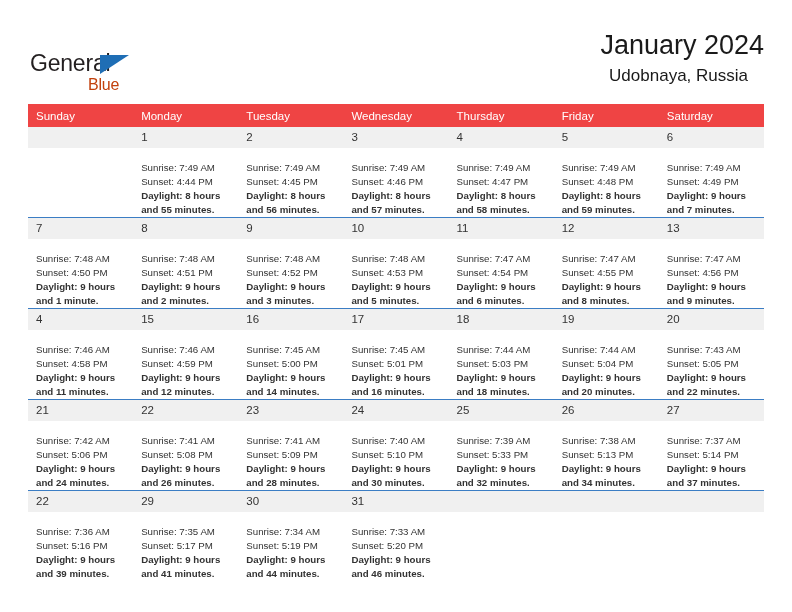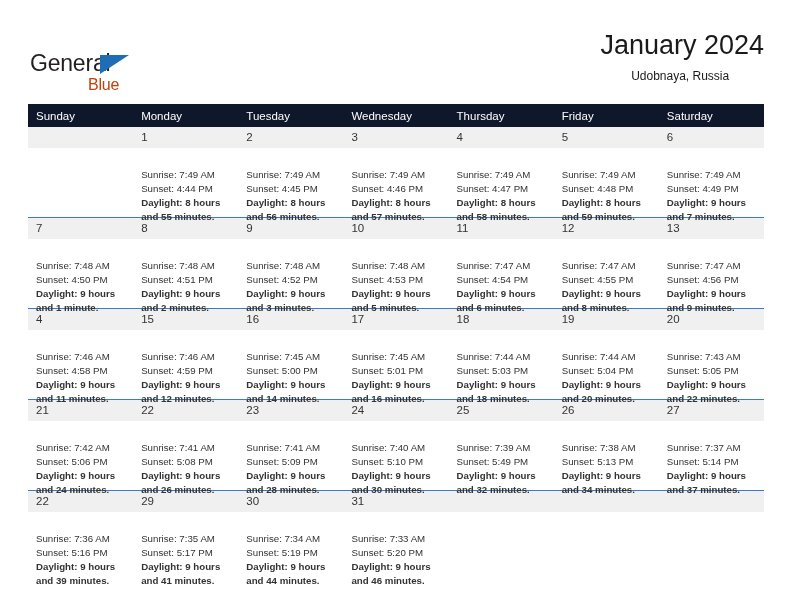--- a/index.html
+++ b/index.html
@@ -63,51 +63,51 @@
     font-size: 16px;
     line-height: 26px;
     letter-spacing: -0.2px;
     color: #c2410c;
     font-family: "Liberation Sans", sans-serif;
   }
   .title-block {
     position: absolute;
     right: 0px;
     top: 0px;
-    text-align: center;
+    text-align: right;
   }
   .cal-title {
     font-size: 27px;
     line-height: 34px;
     color: #1a1a1a;
     font-weight: normal;
     margin: 0;
     white-space: nowrap;
   }
   .cal-subtitle {
-    font-size: 12px;
+    font-size: 17px;
     line-height: 20px;
     color: #1a1a1a;
-    margin: 4px 4px 0 0;
+    margin: 4px 16px 0 0;
     white-space: nowrap;
   }
 
   
   .calendar {
     position: absolute;
     left: 28px;
     top: 104px;
     width: 736px;
     border-collapse: collapse;
     table-layout: fixed;
   }
   .calendar col { width: 105.14px; }
 
   .calendar thead th {
-    background: #0f172a;
+    background: #ef4444;
     color: #ffffff;
     font-size: 11.5px;
     font-weight: normal;
     text-align: left;
     padding: 5px 0 5px 8px;
     height: 13px;
     vertical-align: middle;
     border: none;
   }
 
@@ -133,21 +133,21 @@
     line-height: 13px;
     color: #333333;
     padding: 4px 0 4px 8px;
     height: 13px;
     box-sizing: content-box;
   }
   .daynum.empty {
     color: transparent;
   }
   .details {
-    padding: 20px 6px 0 8px;
+    padding: 13px 6px 0 8px;
     font-size: 9.7px;
     line-height: 13.9px;
     color: #333333;
   }
   .details div { white-space: nowrap; }
   .details .wrap { white-space: normal; font-weight: bold; }
 </style>
 </head>
 <body>
 
@@ -440,21 +440,21 @@
                 <div>Sunset: 5:10 PM</div>
                 <div class="wrap">Daylight: 9 hours and 30 minutes.</div>
               </div>
             </div>
           </td>
           <td>
             <div class="cell">
               <div class="daynum">25</div>
               <div class="details">
                 <div>Sunrise: 7:39 AM</div>
-                <div>Sunset: 5:49 PM</div>
+                <div>Sunset: 5:33 PM</div>
                 <div class="wrap">Daylight: 9 hours and 32 minutes.</div>
               </div>
             </div>
           </td>
           <td>
             <div class="cell">
               <div class="daynum">26</div>
               <div class="details">
                 <div>Sunrise: 7:38 AM</div>
                 <div>Sunset: 5:13 PM</div>

